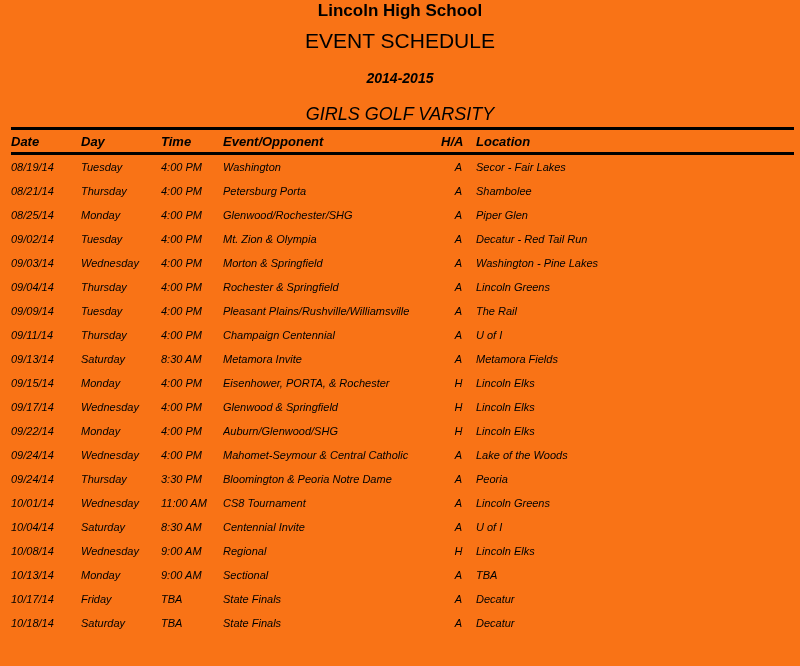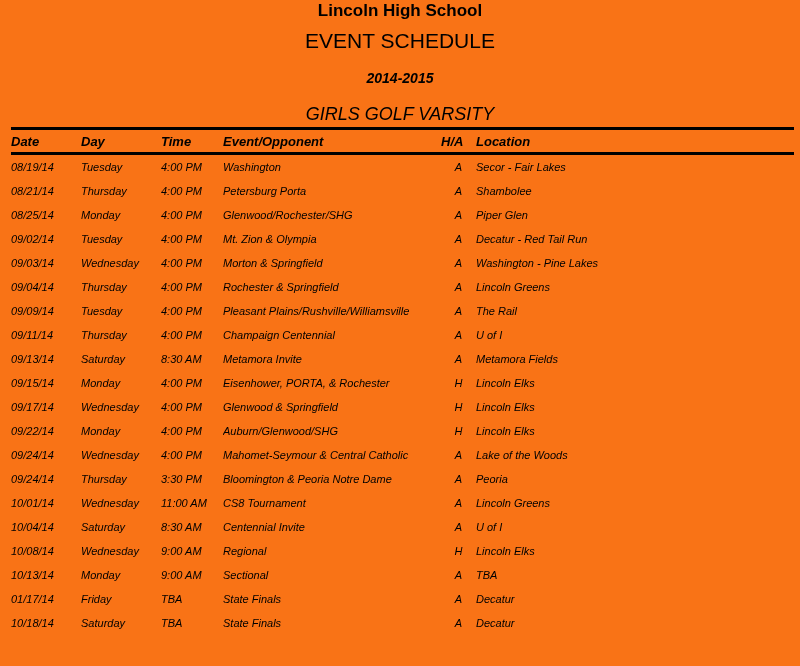--- a/index.html
+++ b/index.html
@@ -252,21 +252,21 @@
         </tr>
         <tr>
           <td class="col-date">10/13/14</td>
           <td class="col-day">Monday</td>
           <td class="col-time">9:00 AM</td>
           <td class="col-event">Sectional</td>
           <td class="col-ha">A</td>
           <td class="col-loc">TBA</td>
         </tr>
         <tr>
-          <td class="col-date">01/17/14</td>
+          <td class="col-date">10/17/14</td>
           <td class="col-day">Friday</td>
           <td class="col-time">TBA</td>
           <td class="col-event">State Finals</td>
           <td class="col-ha">A</td>
           <td class="col-loc">Decatur</td>
         </tr>
         <tr>
           <td class="col-date">10/18/14</td>
           <td class="col-day">Saturday</td>
           <td class="col-time">TBA</td>

